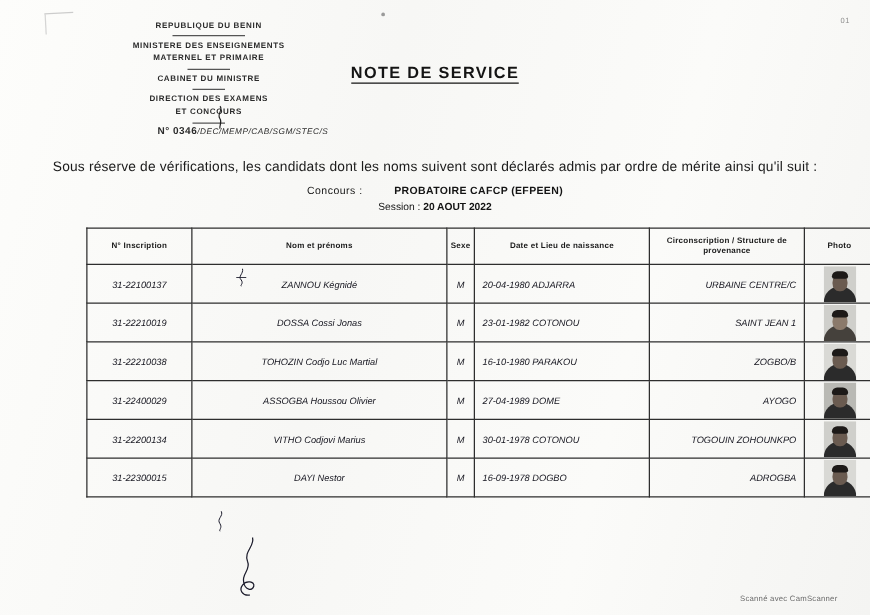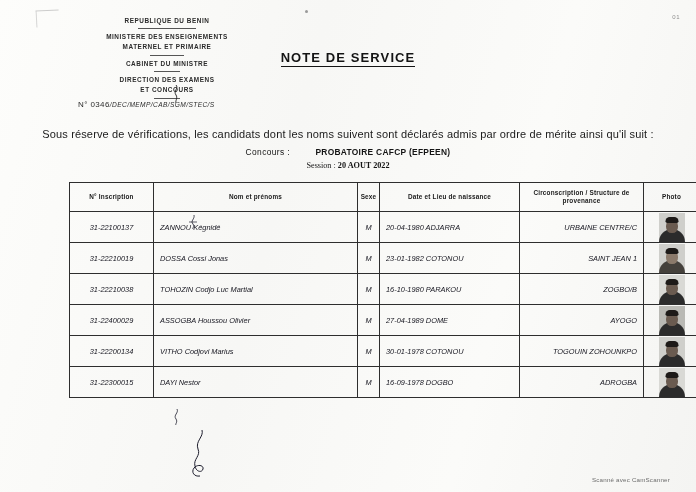--- a/index.html
+++ b/index.html
@@ -76,23 +76,24 @@
     position: absolute;
     left: 78px;
     top: 100px;
     font-size: 6.6px;
     letter-spacing: .4px;
     color: #2b2b2b;
     font-style: italic;
     white-space: nowrap;
   }
   .ref-line .num {
-    font-weight: normal;
+    font-weight: bold;
     font-size: 8px;
     font-style: normal;
+    margin-left: 48px;
   }
   .ref-squiggle {
     position: absolute;
     left: 168px;
     top: 84px;
     width: 16px;
     height: 20px;
     color: #1c1c1c;
   }
 
@@ -131,21 +132,20 @@
   }
   .concours .lbl { letter-spacing: .4px; }
   .concours .val { font-weight: bold; letter-spacing: .3px; padding-left: 23px; }
   .session {
     position: absolute;
     left: 0; right: 0;
     top: 161px;
     text-align: center;
     font-size: 8.2px;
     color: #141414;
-    font-family: Liberation Serif, serif;
   }
   .session .val { font-weight: bold; }
 
   
   .table-wrap {
     position: absolute;
     left: 33px;
     top: 182px;
     width: 630px;
   }
@@ -171,21 +171,21 @@
     padding: 1px 2px;
   }
   table.listing tbody td {
     height: 30px;
     font-size: 7.4px;
     font-style: italic;
     color: #15151f;
     padding: 0 6px;
   }
   td.c-insc { text-align: center; font-style: italic; font-size: 7.2px; }
-  td.c-name { text-align: left; }
+  td.c-name { text-align: center; }
   td.c-sexe { text-align: center; font-style: normal; font-size: 7.6px; }
   td.c-date { text-align: left; font-size: 7.2px; }
   td.c-circ { text-align: right; font-size: 7.1px; }
   td.c-photo { padding: 0; }
 
   .photo-box {
     width: 100%;
     height: 30px;
     display: flex;
     align-items: flex-end;

